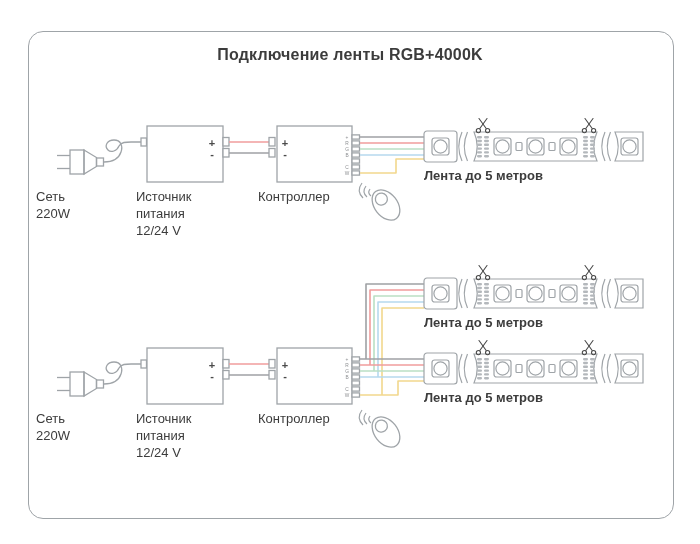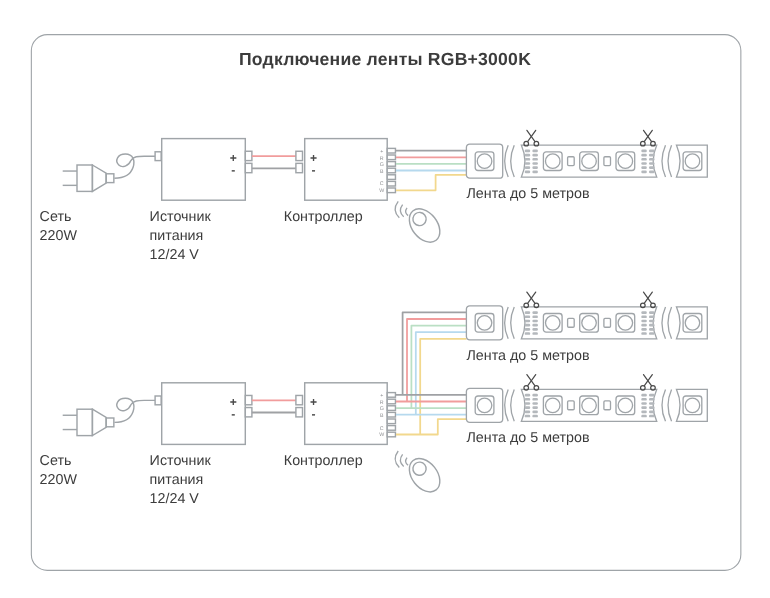--- a/index.html
+++ b/index.html
@@ -3,41 +3,41 @@
 <meta charset="utf-8">
 <style>
   html,body{margin:0;padding:0;background:#fff;}
   #stage{position:relative;width:700px;height:544px;background:#fff;overflow:hidden;
          font-family:"Liberation Sans", sans-serif;}
   .frame{position:absolute;left:28px;top:31px;width:644px;height:486px;
          border:1px solid var(--outline);border-radius:15px;}
   .title{position:absolute;left:0;top:46px;width:700px;text-align:center;
          font-size:16px;font-weight:600;color:var(--text);letter-spacing:.2px;}
   .lbl{position:absolute;font-size:13px;line-height:17px;color:var(--text);}
-  .striplbl{position:absolute;font-size:13px;color:var(--text);text-align:left;width:190px;}
+  .striplbl{position:absolute;font-size:13px;color:var(--text);text-align:left;width:190px;font-weight:bold;}
   svg{position:absolute;left:0;top:0;}
   .ol{fill:none;stroke:var(--outline);stroke-width:1.3;}
   .olw{fill:#fff;stroke:var(--outline);stroke-width:1.3;}
   .thin{fill:none;stroke:var(--outline);stroke-width:1.2;}
   .pad{fill:var(--pads);stroke:none;}
   .wire{fill:none;stroke-width:1.6;stroke-linejoin:round;stroke-linecap:butt;}
   .w-red{stroke:var(--wire-red);}   .w-grn{stroke:var(--wire-green);}
   .w-blu{stroke:var(--wire-blue);}  .w-yel{stroke:var(--wire-yellow);}
   .w-gry{stroke:var(--wire-gray);}
   .cut{fill:none;stroke:var(--scissors);stroke-width:1.1;stroke-linecap:round;}
   .term{font-size:11px;font-weight:600;fill:#4a4a4a;font-family:"Liberation Sans",sans-serif;}
   .pinlbl{font-size:4.8px;fill:#8e9093;font-family:"Liberation Sans",sans-serif;}
 </style>
 </head>
 <body>
 
 <div id="stage">
 
   <div class="frame"></div>
-  <div class="title">Подключение ленты RGB+3000K</div>
+  <div class="title">Подключение ленты RGB+4000K</div>
 
   <svg width="700" height="544" viewBox="0 0 700 544">
     <defs>
 
       <g id="led">
         <rect x="0" y="0" width="17" height="17" rx="2.5" class="thin"></rect>
         <circle cx="8.5" cy="8.5" r="6.6" class="thin"></circle>
       </g>
 
       <g id="padcol">

